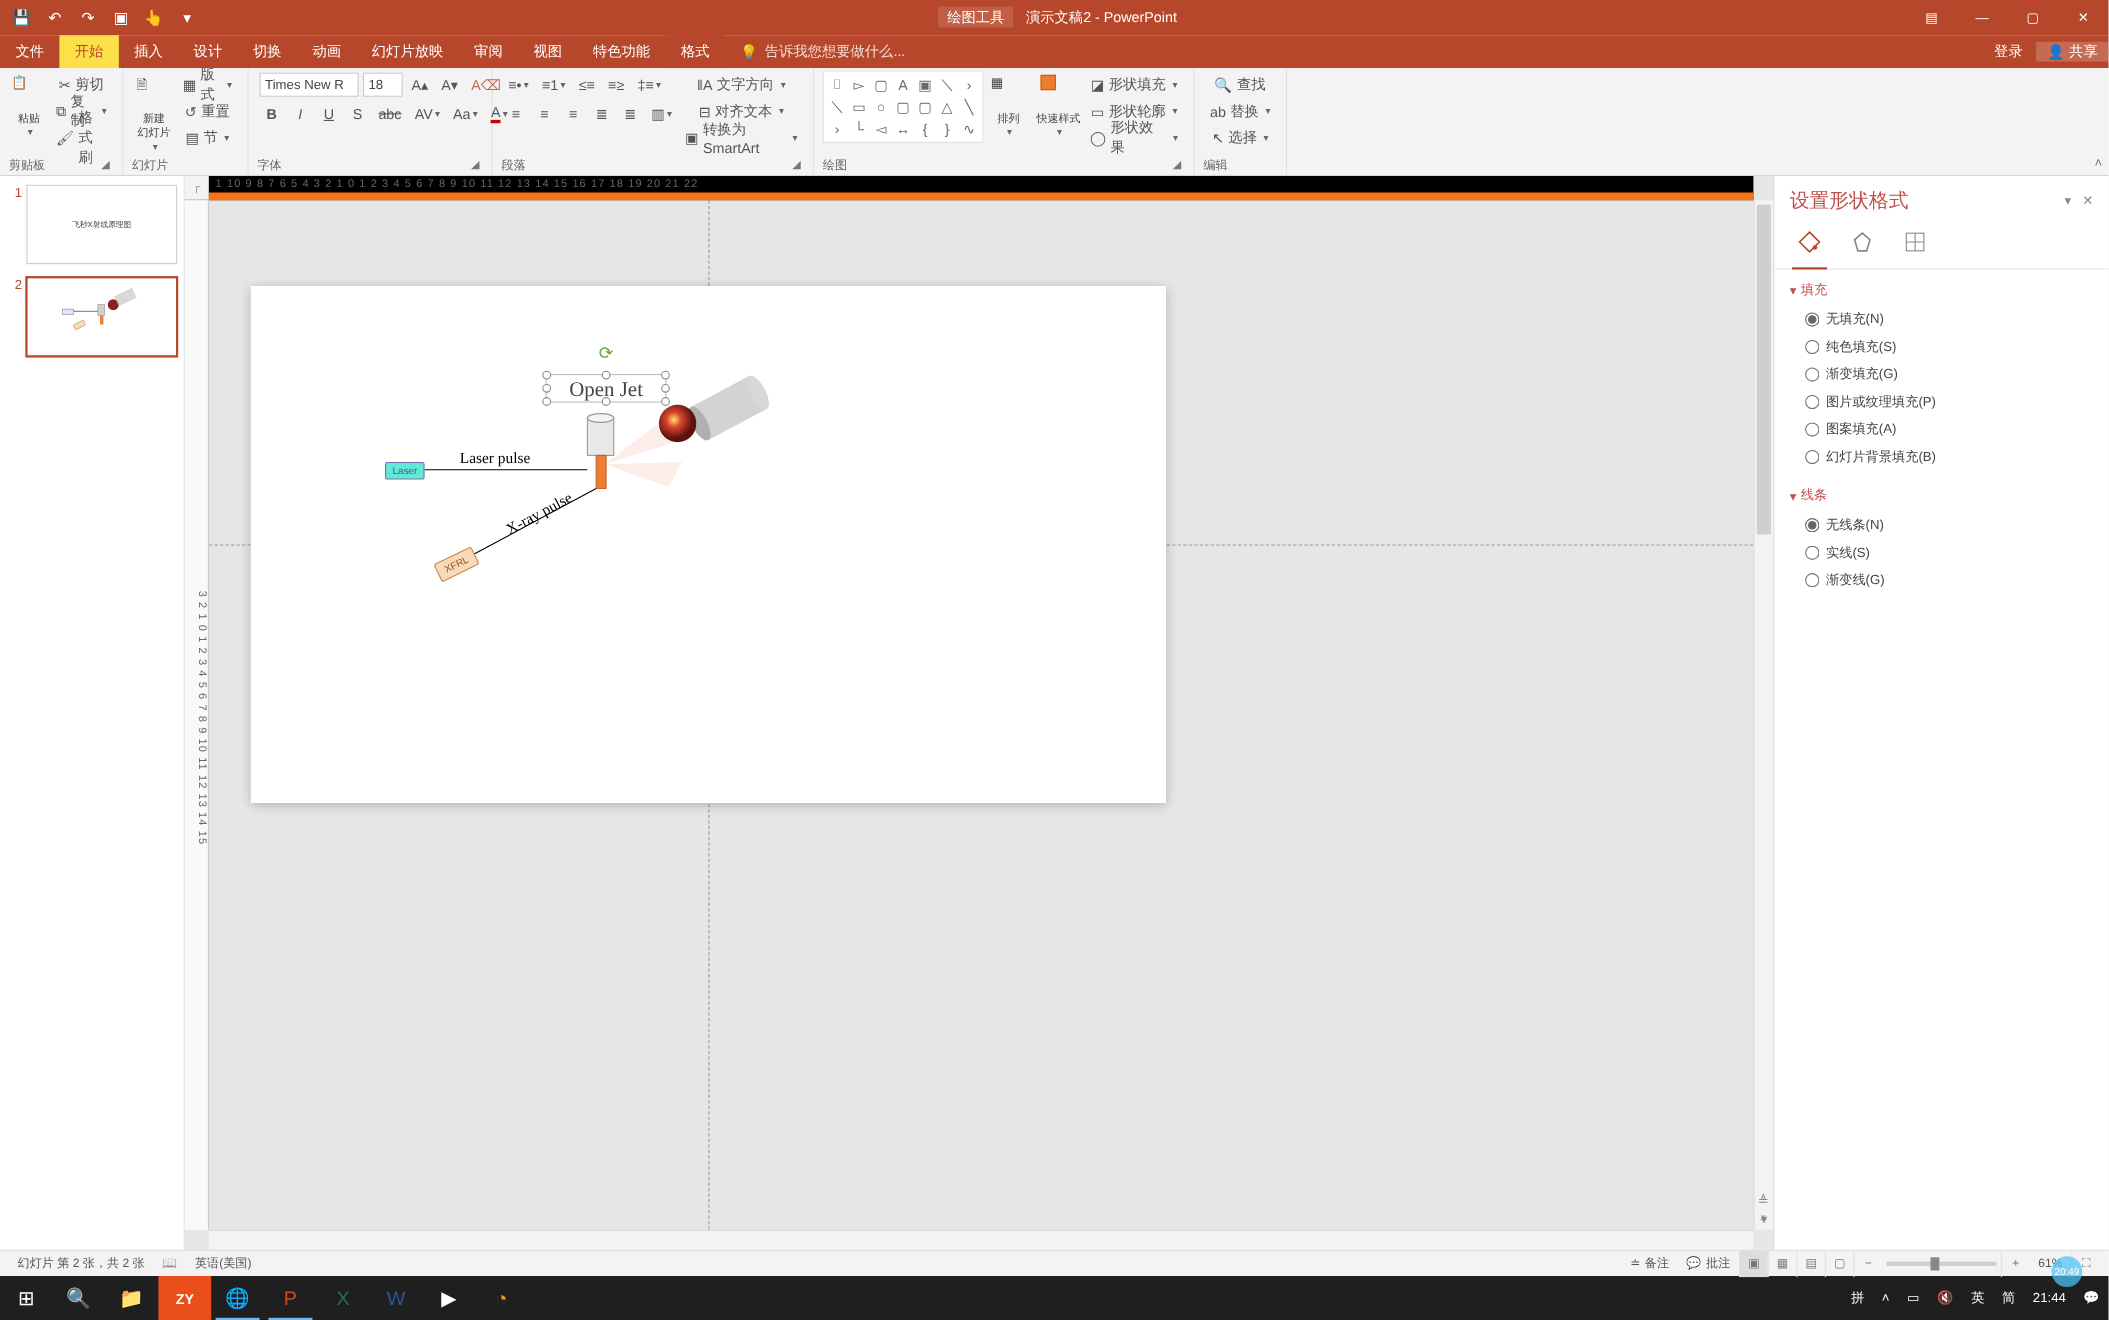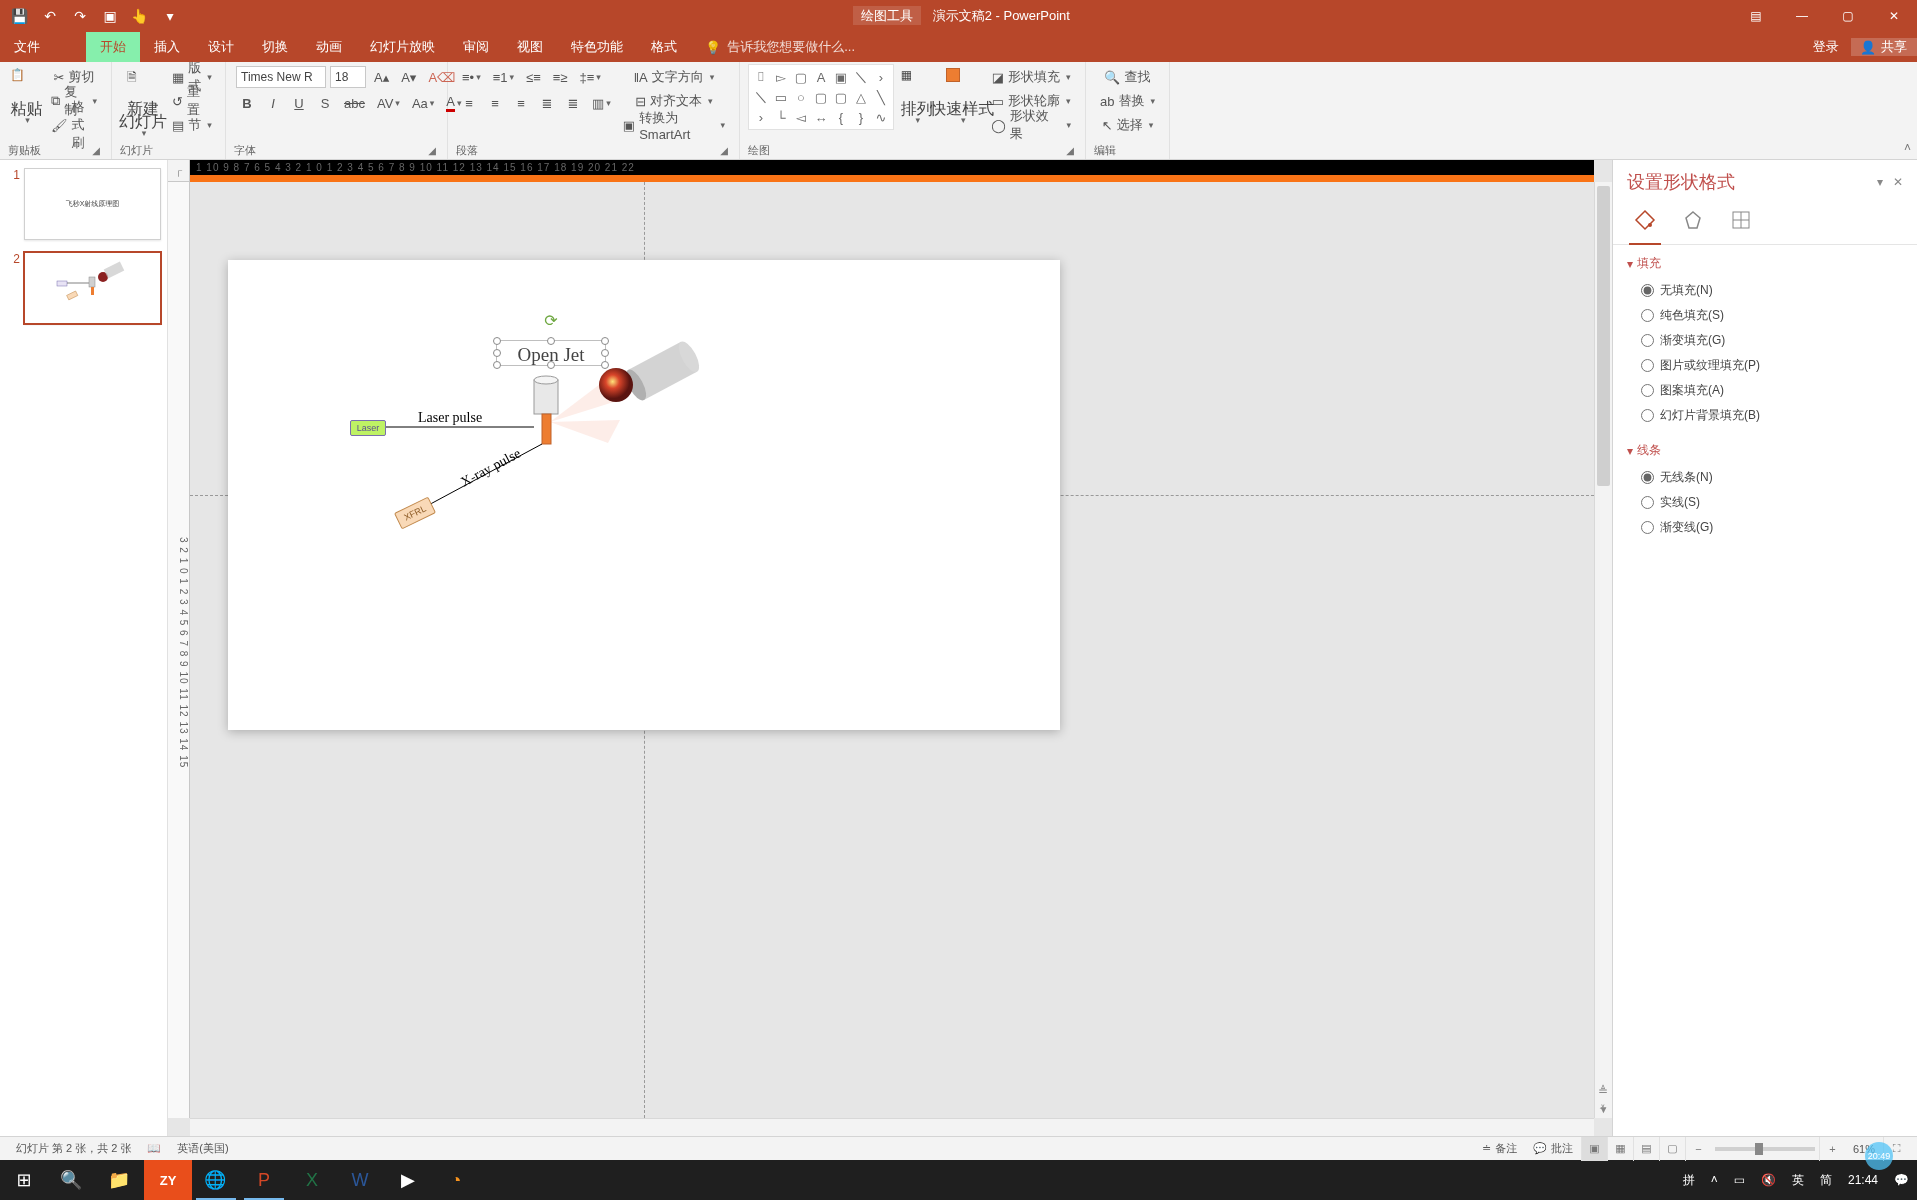--- a/index.html
+++ b/index.html
@@ -10,36 +10,36 @@
 .titlebar .qat { display:flex; align-items:center; gap:2px; padding:0 6px; }
 .titlebar .qat-btn { width:28px; height:28px; display:flex; align-items:center; justify-content:center; cursor:pointer; color:#fff; font-size:14px; }
 .titlebar .center { flex:1; text-align:center; font-size:13px; white-space:nowrap; }
 .titlebar .center .ctx { background:#ffffff22; padding:2px 8px; margin-right:8px; }
 .titlebar .win { display:flex; }
 .titlebar .win-btn { width:46px; height:32px; display:flex; align-items:center; justify-content:center; cursor:pointer; color:#fff; }
 
 
 .tabrow { height:30px; background:#b7472a; display:flex; align-items:stretch; color:#fff; font-size:13px; }
 .tabrow .tab { padding:0 14px; display:flex; align-items:center; cursor:pointer; white-space:nowrap; }
-.tabrow .tab.active { background:#86efac; color:#b7472a;margin-left:32px; }
+.tabrow .tab.active { background:#fde047; color:#b7472a; }
 .tabrow .tab.ctxactive { background:#b7472a; color:#fff; font-weight:normal;}
 .tabrow .tellme { display:flex; align-items:center; gap:6px; padding:0 14px; color:#ffffffcc; }
 .tabrow .right { margin-left:auto; display:flex; align-items:center; }
 .tabrow .login { padding:0 12px; cursor:pointer; }
 .tabrow .share { padding:0 10px; display:flex; align-items:center; gap:4px; background:#ffffff33; cursor:pointer; }
 
 
 .ribbon { height:98px; background:#f3f3f3; border-bottom:1px solid #d4d4d4; display:flex; position:relative; }
 .group { border-right:1px solid #e1e1e1; padding:2px 8px 0 8px; display:flex; flex-direction:column; position:relative; }
 .group .controls { flex:1; display:flex; align-items:flex-start; }
 .group .label { height:18px; text-align:center; font-size:11px; color:#666; display:flex; align-items:center; justify-content:flex-start; position:relative; }
 .group .dlgld { position:absolute; right:0; bottom:2px; font-size:10px; color:#777; width:14px; height:14px; cursor:pointer; display:flex; align-items:center; justify-content:center; }
 .big-btn { display:flex; flex-direction:column; align-items:center; justify-content:flex-start; width:46px; height:74px; cursor:pointer; padding-top:4px; }
 .big-btn .bicon { width:32px; height:32px; }
-.big-btn .blabel { font-size:16px; color:#444; text-align:center; line-height:13px; margin-top:2px; white-space:nowrap; }
+.big-btn .blabel { font-size:10px; color:#444; text-align:center; line-height:13px; margin-top:2px; white-space:nowrap; }
 .col { display:flex; flex-direction:column; gap:2px; padding:2px 2px; }
 .srow { display:flex; align-items:center; gap:4px; height:22px; }
 .sm-btn { height:22px; min-width:22px; padding:0 4px; display:flex; align-items:center; justify-content:center; cursor:pointer; color:#555; font-size:13px; }
 .font-name { width:90px; height:22px; border:1px solid #c8c8c8; background:#fff; font-size:12px; padding:0 4px; display:flex; align-items:center; }
 .font-size { width:36px; height:22px; border:1px solid #c8c8c8; background:#fff; font-size:12px; padding:0 4px; display:flex; align-items:center; }
 .shapes-gallery { display:grid; grid-template-columns:repeat(7,20px); grid-auto-rows:20px; gap:0; border:1px solid #e1e1e1; background:#fff; padding:2px; }
 .shapes-gallery .s { width:20px; height:20px; display:flex; align-items:center; justify-content:center; color:#6a6a6a; font-size:13px; cursor:pointer; }
 .ribbon .collapse { position:absolute; right:6px; bottom:4px; color:#777; cursor:pointer; font-size:12px; }
 .orange-chip { display:inline-block; width:14px; height:14px; background:#ed7d31; border:1px solid #c0622a; }
 
@@ -63,21 +63,21 @@
 .scrollbar-v .thumb { position:absolute; left:2px; right:2px; top:4px; height:300px; background:#cfcfcf; border-radius:2px; }
 .scrollbar-v .arrow { position:absolute; left:0; right:0; height:18px; display:flex; align-items:center; justify-content:center; color:#888; font-size:10px;}
 .scrollbar-h { position:absolute; left:22px; right:18px; bottom:0; height:18px; background:#f3f3f3; border-top:1px solid #d8d8d8; }
 .navbtns { position:absolute; right:0; bottom:20px; width:18px; display:flex; flex-direction:column; gap:2px; align-items:center; color:#888; }
 
 
 .sel-box { position:absolute; left:268px; top:80px; width:110px; height:26px; border:1px solid #bfbfbf; background:transparent; }
 .sel-handle { position:absolute; width:8px; height:8px; background:#fff; border:1px solid #8a8a8a; border-radius:50%; }
 .rot-handle { position:absolute; left:50%; top:-30px; transform:translateX(-50%); color:#6fa842; font-size:16px; }
 .slide .lbl { position:absolute; font-family:"Times New Roman",serif; font-size:14px; color:#000; }
-.laser-box { position:absolute; width:36px; height:16px; background:#bef264; border:1px solid #7a6fae; border-radius:2px; display:flex; align-items:center; justify-content:center; font-size:9px; font-family:"Times New Roman",serif; color:#5a528f; }
+.laser-box { position:absolute; width:36px; height:16px; background:#5eead4; border:1px solid #7a6fae; border-radius:2px; display:flex; align-items:center; justify-content:center; font-size:9px; font-family:"Times New Roman",serif; color:#5a528f; }
 .xfrl-box { position:absolute; width:38px; height:18px; background:#f9d9b7; border:1px solid #c28a4e; border-radius:2px; display:flex; align-items:center; justify-content:center; font-size:9px; font-family:"Times New Roman",serif; color:#8c5a24; transform:rotate(-26deg); }
 
 
 .fmt-pane { width:305px; border-left:1px solid #d4d4d4; background:#fff; display:flex; flex-direction:column; }
 .fmt-head { padding:10px 14px 6px 14px; display:flex; align-items:center; justify-content:space-between; }
 .fmt-head h1 { font-size:18px; color:#c0504d; font-weight:normal; }
 .fmt-head .hbtns { display:flex; gap:10px; color:#888; }
 .fmt-tabs { padding:0 14px 8px 14px; display:flex; gap:18px; font-size:12px; }
 .fmt-tabs .ft { color:#777; cursor:pointer; padding-bottom:4px; border-bottom:2px solid transparent; }
 .fmt-tabs .ft.active { color:#b7472a; border-bottom-color:#b7472a; }

